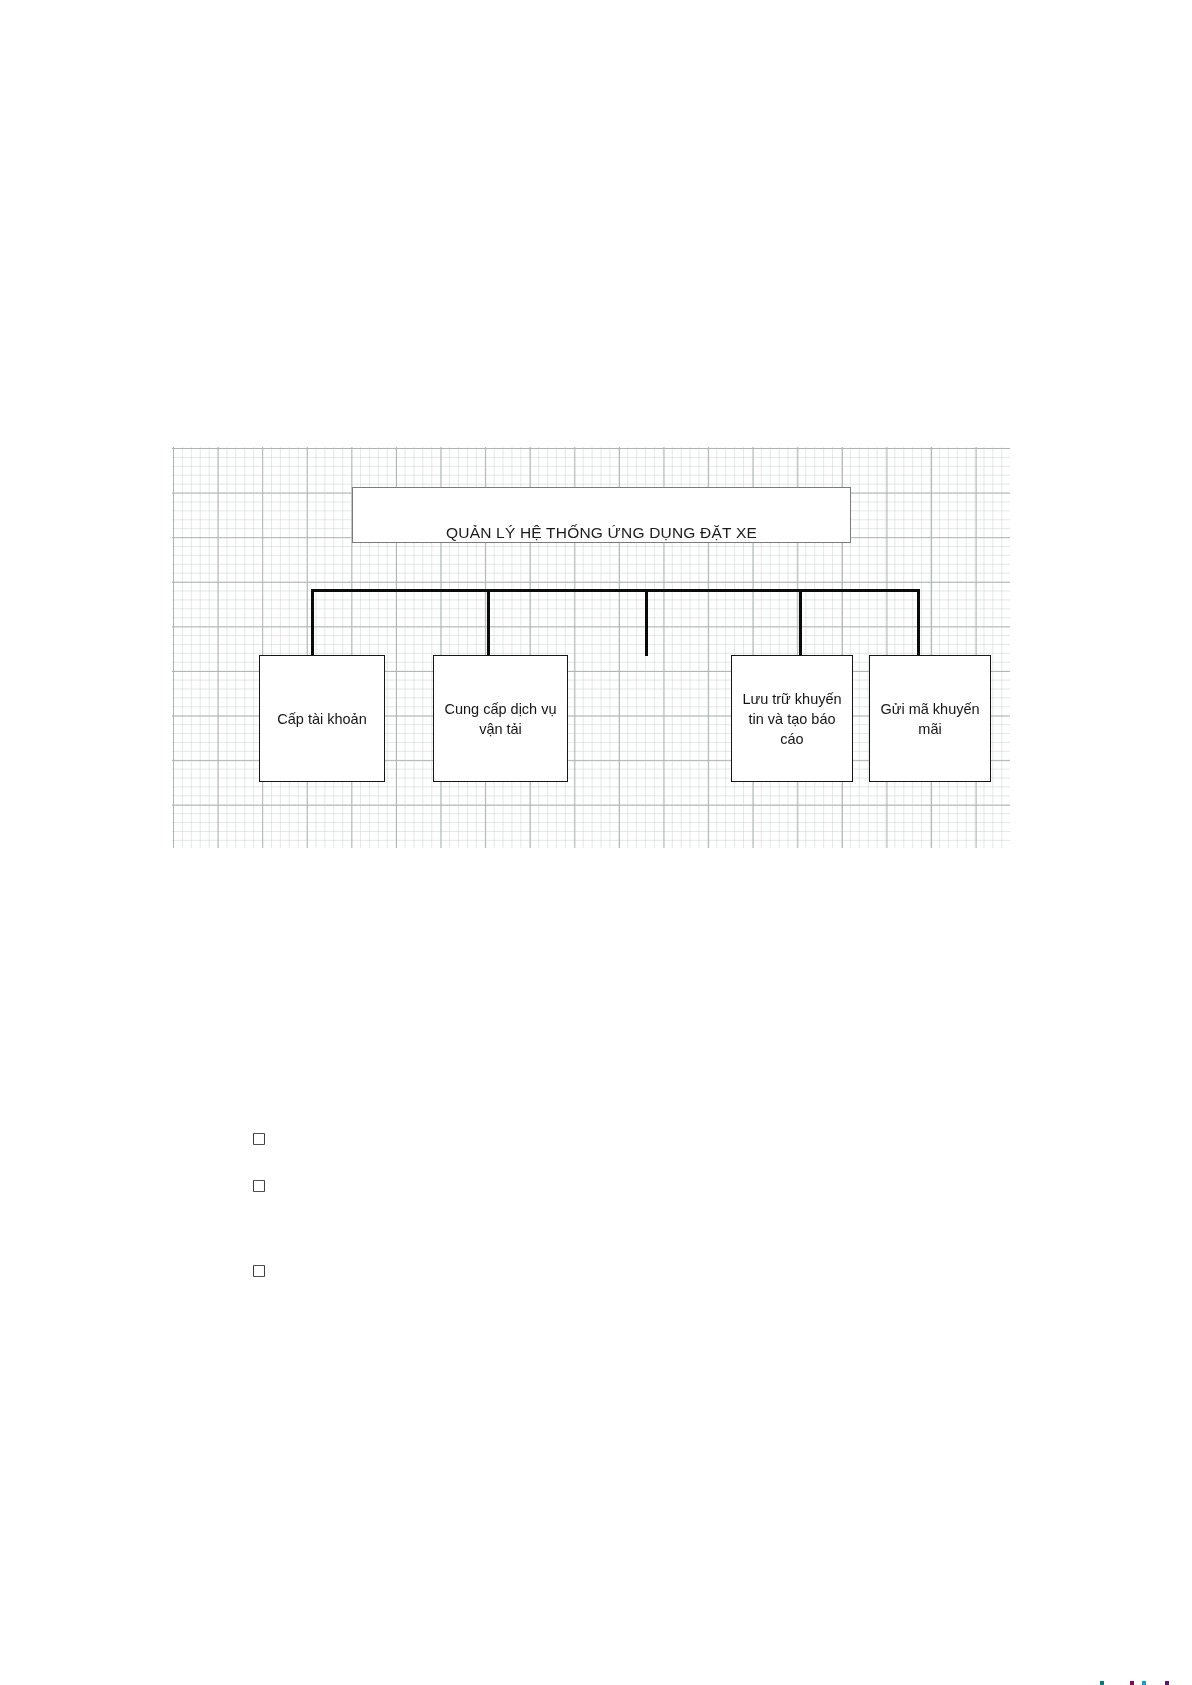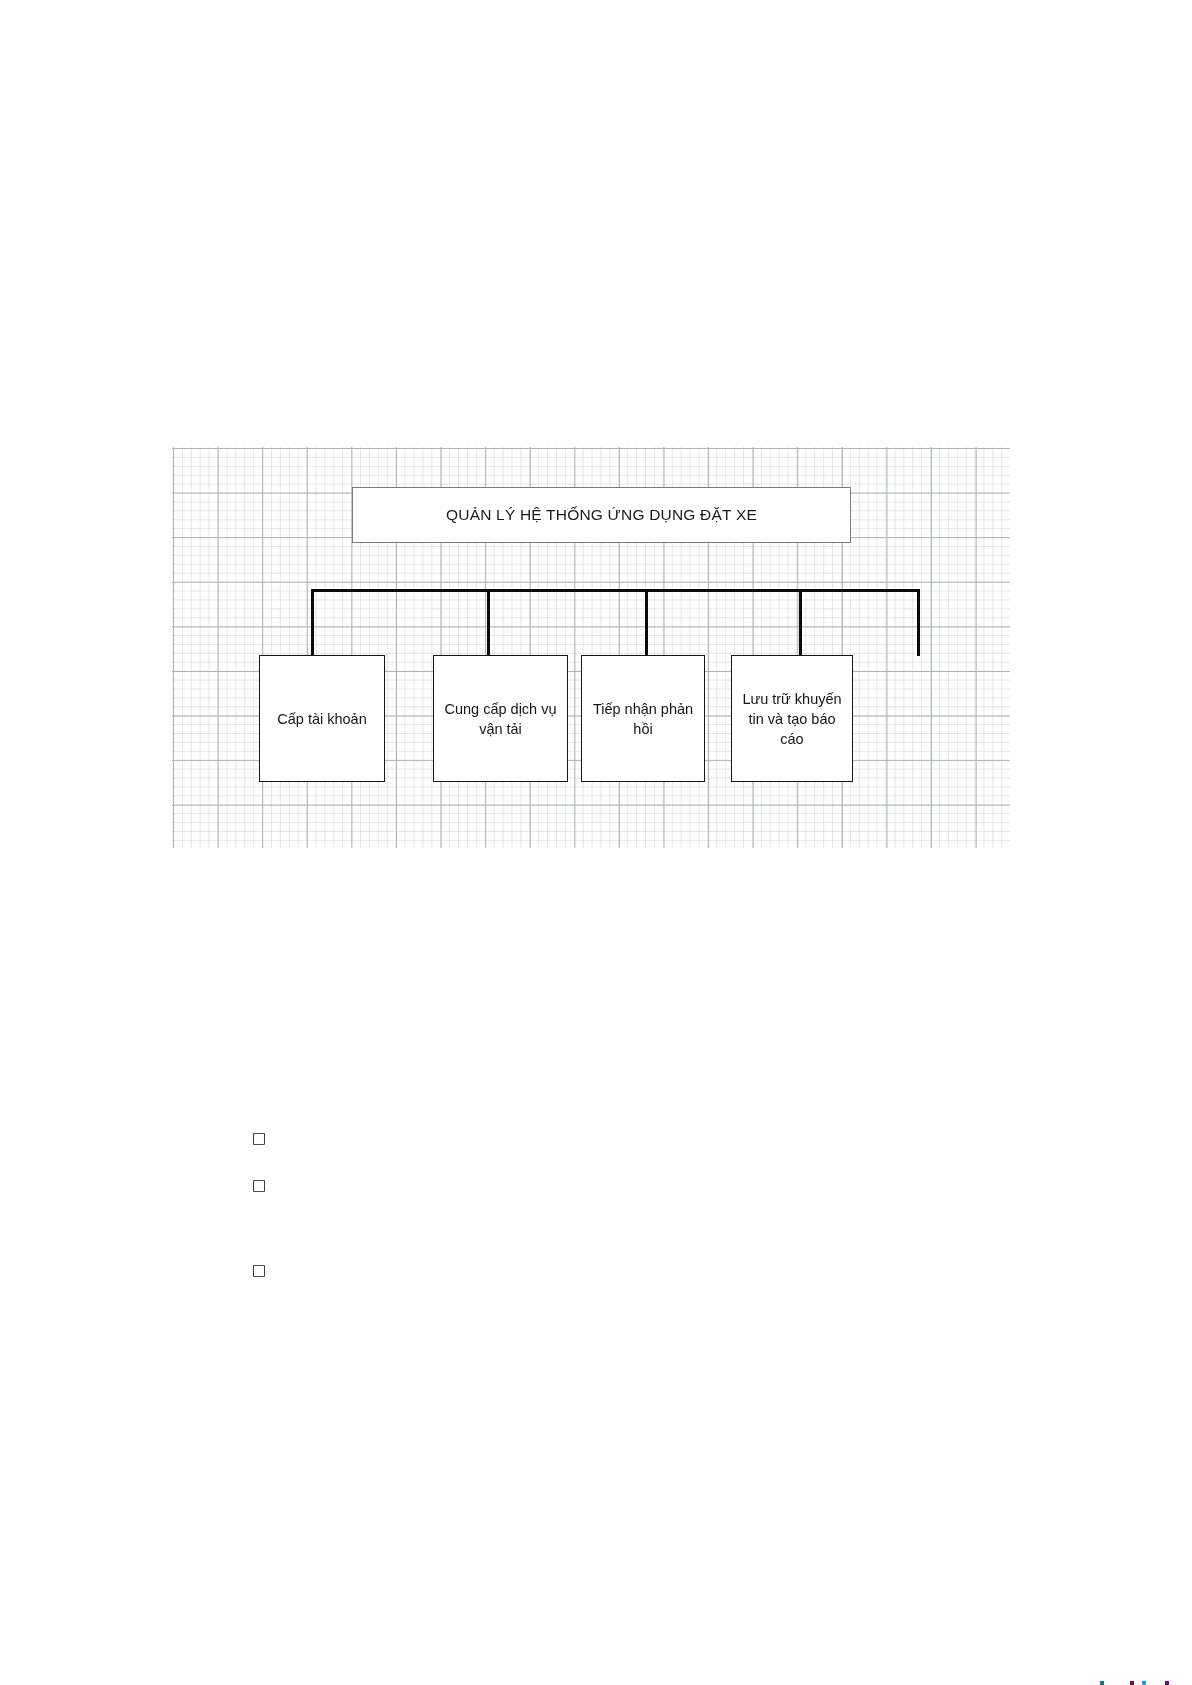--- a/index.html
+++ b/index.html
@@ -63,21 +63,21 @@
   .node-root {
     position: absolute;
     left: 180px;
     top: 40px;
     width: 499px;
     height: 56px;
     box-sizing: border-box;
     background: #ffffff;
     border: 1px solid #7b7b7b;
     display: flex;
-    align-items: center;
+    align-items: flex-end;
     justify-content: center;
   }
   .node-root .node-text {
     font-size: 15.5px;
     color: #1b1b1b;
     letter-spacing: 0.2px;
     white-space: nowrap;
   }
 
   
@@ -157,25 +157,25 @@
       <div class="drop-line" style="left:473px"></div>
       <div class="drop-line" style="left:627px"></div>
       <div class="drop-line" style="left:745px"></div>
 
       <div class="node-leaf" style="left:87px;width:126px">
         <span class="node-text">Cấp tài khoản</span>
       </div>
       <div class="node-leaf" style="left:261px;width:135px">
         <span class="node-text">Cung cấp dịch vụ vận tải</span>
       </div>
-      <div class="node-leaf" style="left:409px;width:124px">
-        <span class="node-text">Tiếp nhận phản hồi</span>
-      </div>
       <div class="node-leaf" style="left:559px;width:122px">
         <span class="node-text">Lưu trữ khuyến tin và tạo báo cáo</span>
+      </div>
+      <div class="node-leaf" style="left:697px;width:122px">
+        <span class="node-text">Gửi mã khuyến mãi</span>
       </div>
 
     </div>
   </div>
 
   <div class="tofu-bullet" style="top:1131px">□</div>
   <div class="tofu-bullet" style="top:1178px">□</div>
   <div class="tofu-bullet" style="top:1263px">□</div>
 
   <div class="edge-mark" style="left:1100px;background:#0b7a7a"></div>

